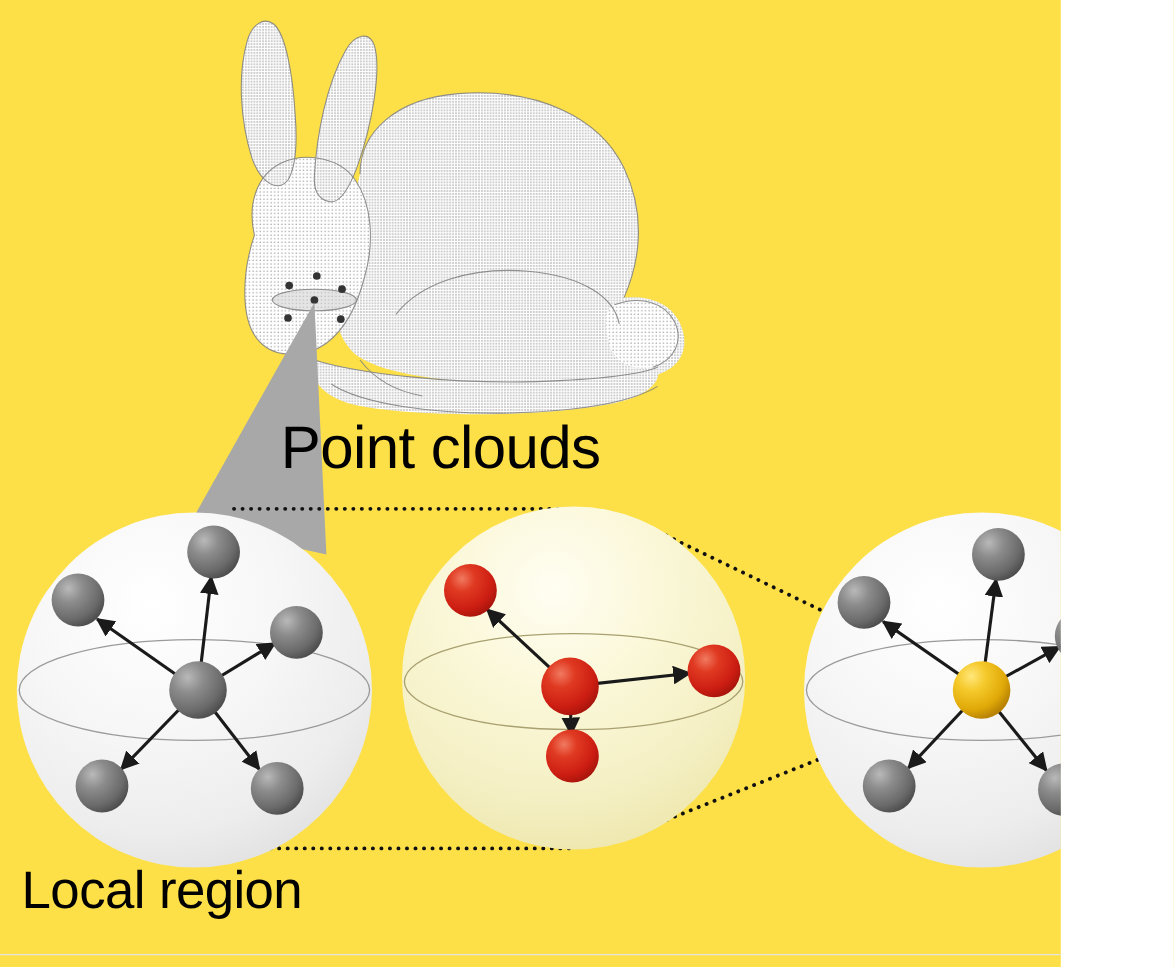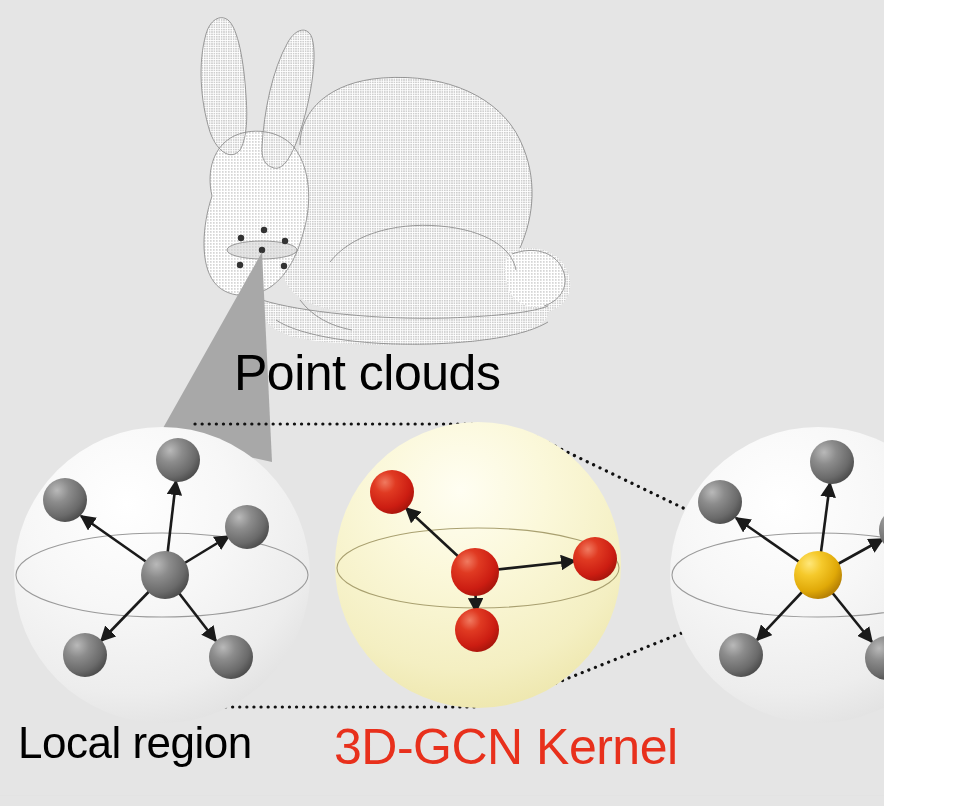--- a/index.html
+++ b/index.html
@@ -8,21 +8,21 @@
     padding: 0;
     background: #ffffff;
   }
   body {
     font-family: "Liberation Sans", sans-serif;
   }
   #figure-root {
     position: relative;
     width: 884px;
     height: 806px;
-    background: #e5e5e5;
+    background: #fde047;
     overflow: hidden;
   }
   #figure-svg {
     position: absolute;
     left: 0;
     top: 0;
     width: 978px;
     height: 806px;
     display: block;
   }
@@ -286,16 +286,15 @@
         <circle cx="887" cy="658" r="22" fill="url(#gradNodeGray)"></circle>
       </g>
       <circle cx="818" cy="575" r="24" fill="url(#gradNodeGold)"></circle>
     </g>
   </svg>
 
   <div class="fig-label" id="label-point-clouds">Point clouds</div>
 
   <div class="fig-label" id="label-local-region">Local region</div>
 
-  <div class="fig-label" id="label-kernel">3D-GCN Kernel</div>
 
   <div class="bottom-rule"></div>
 </div>
 
 </body></html>

